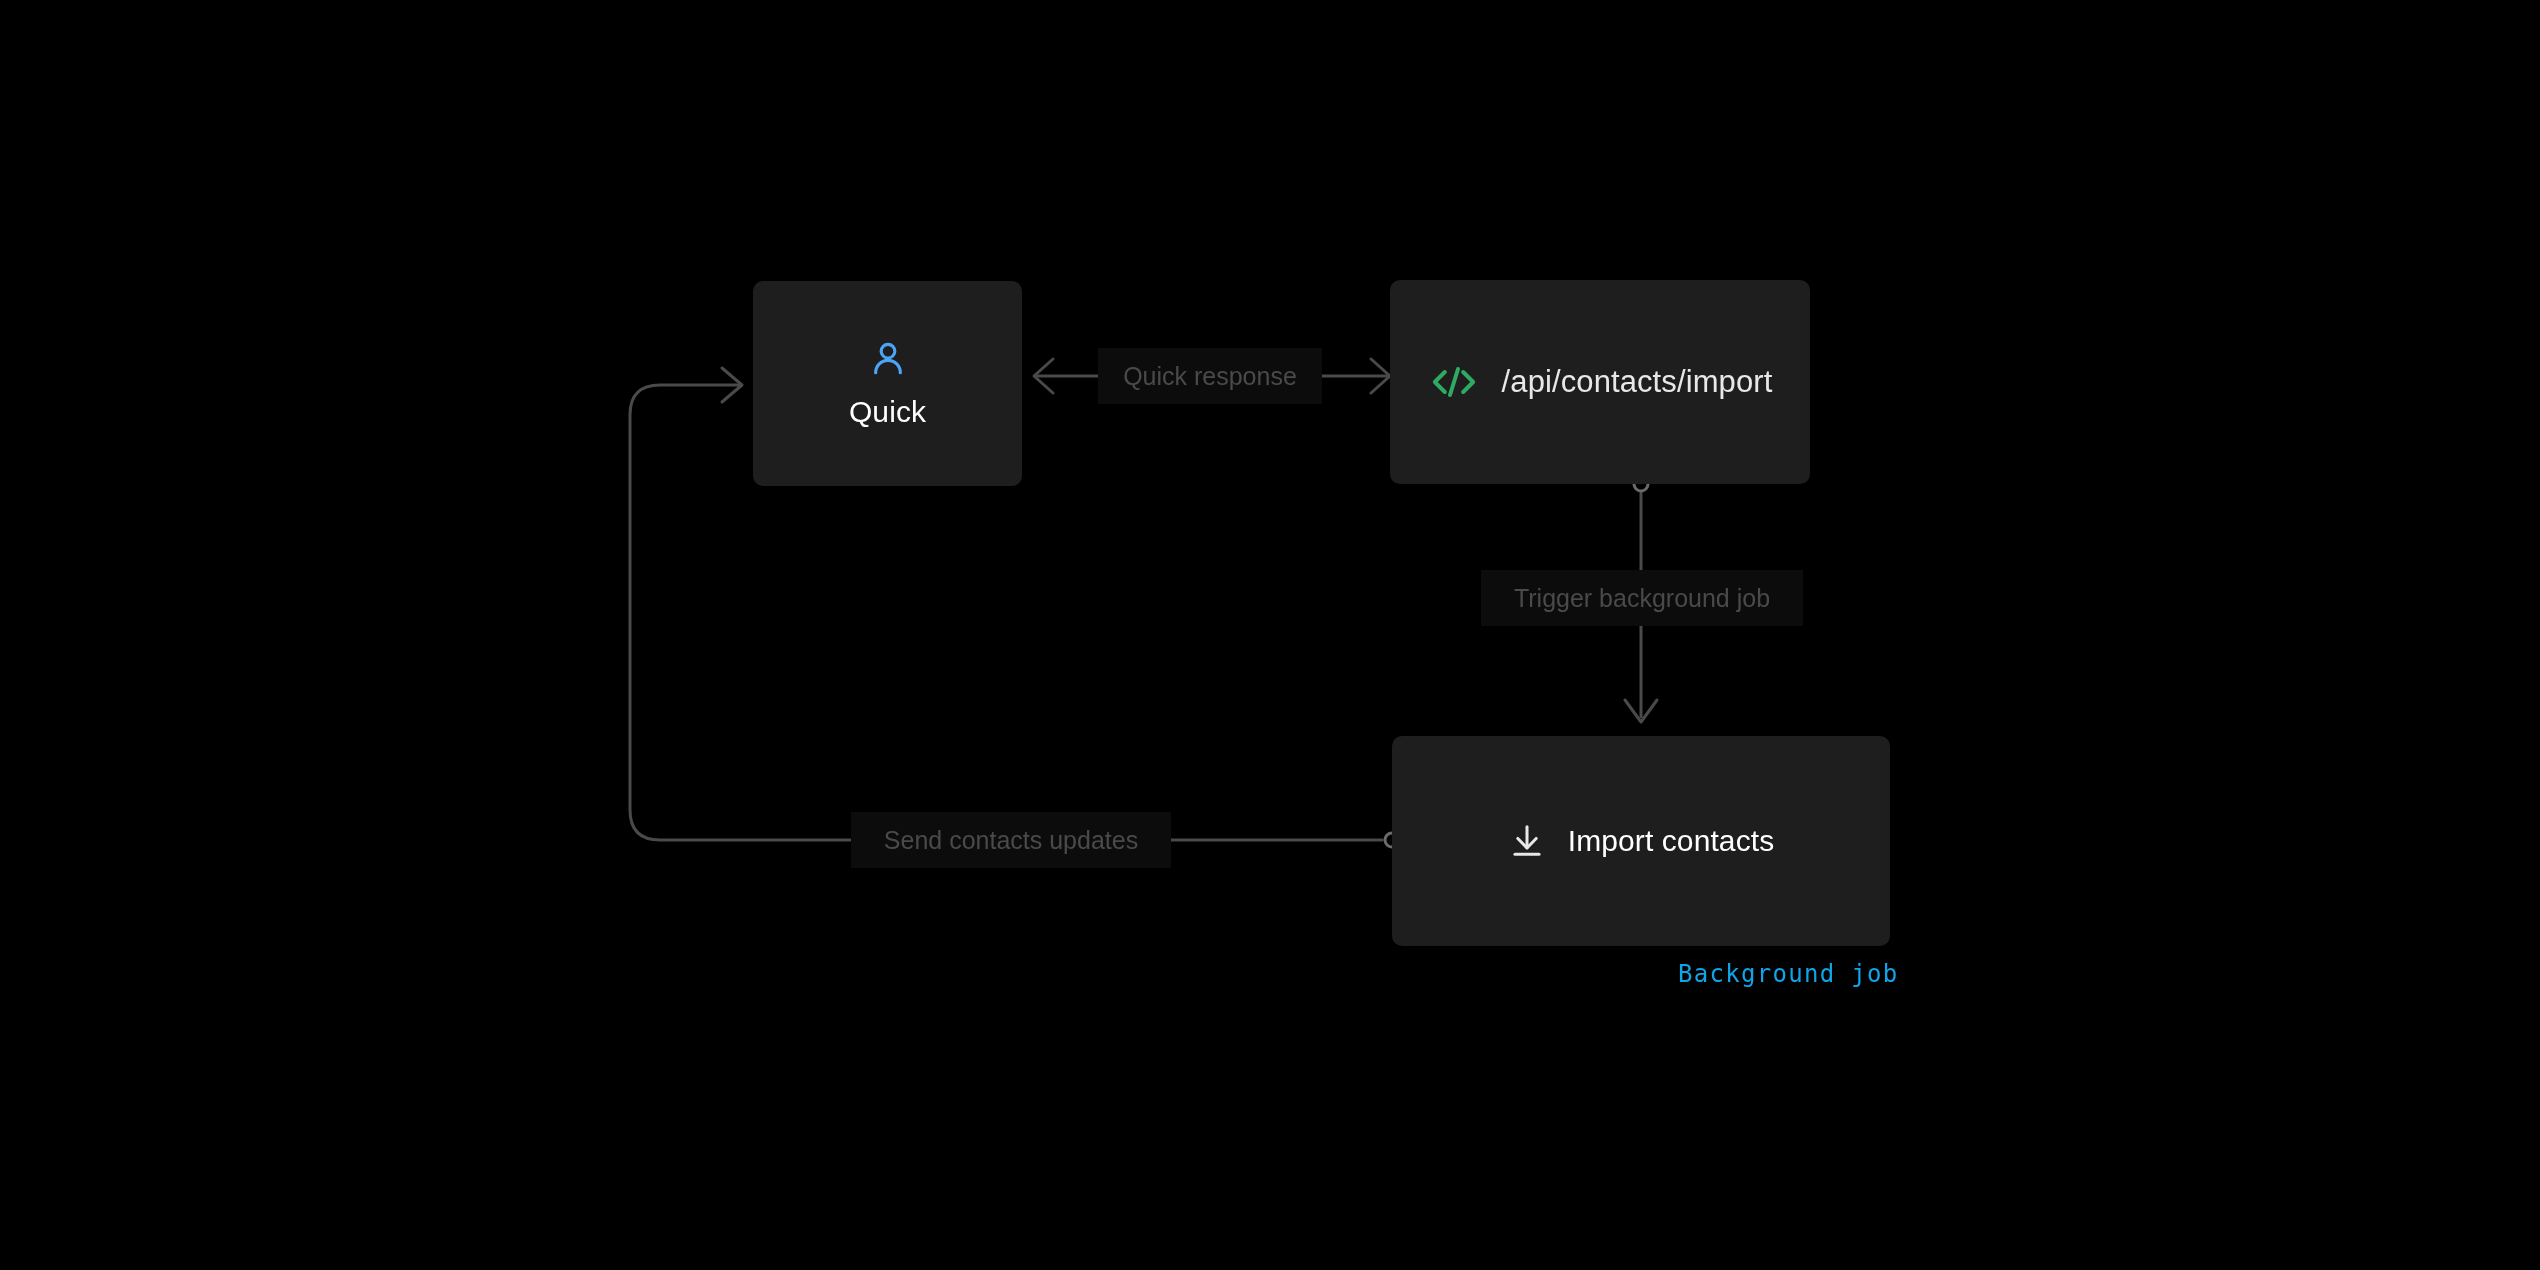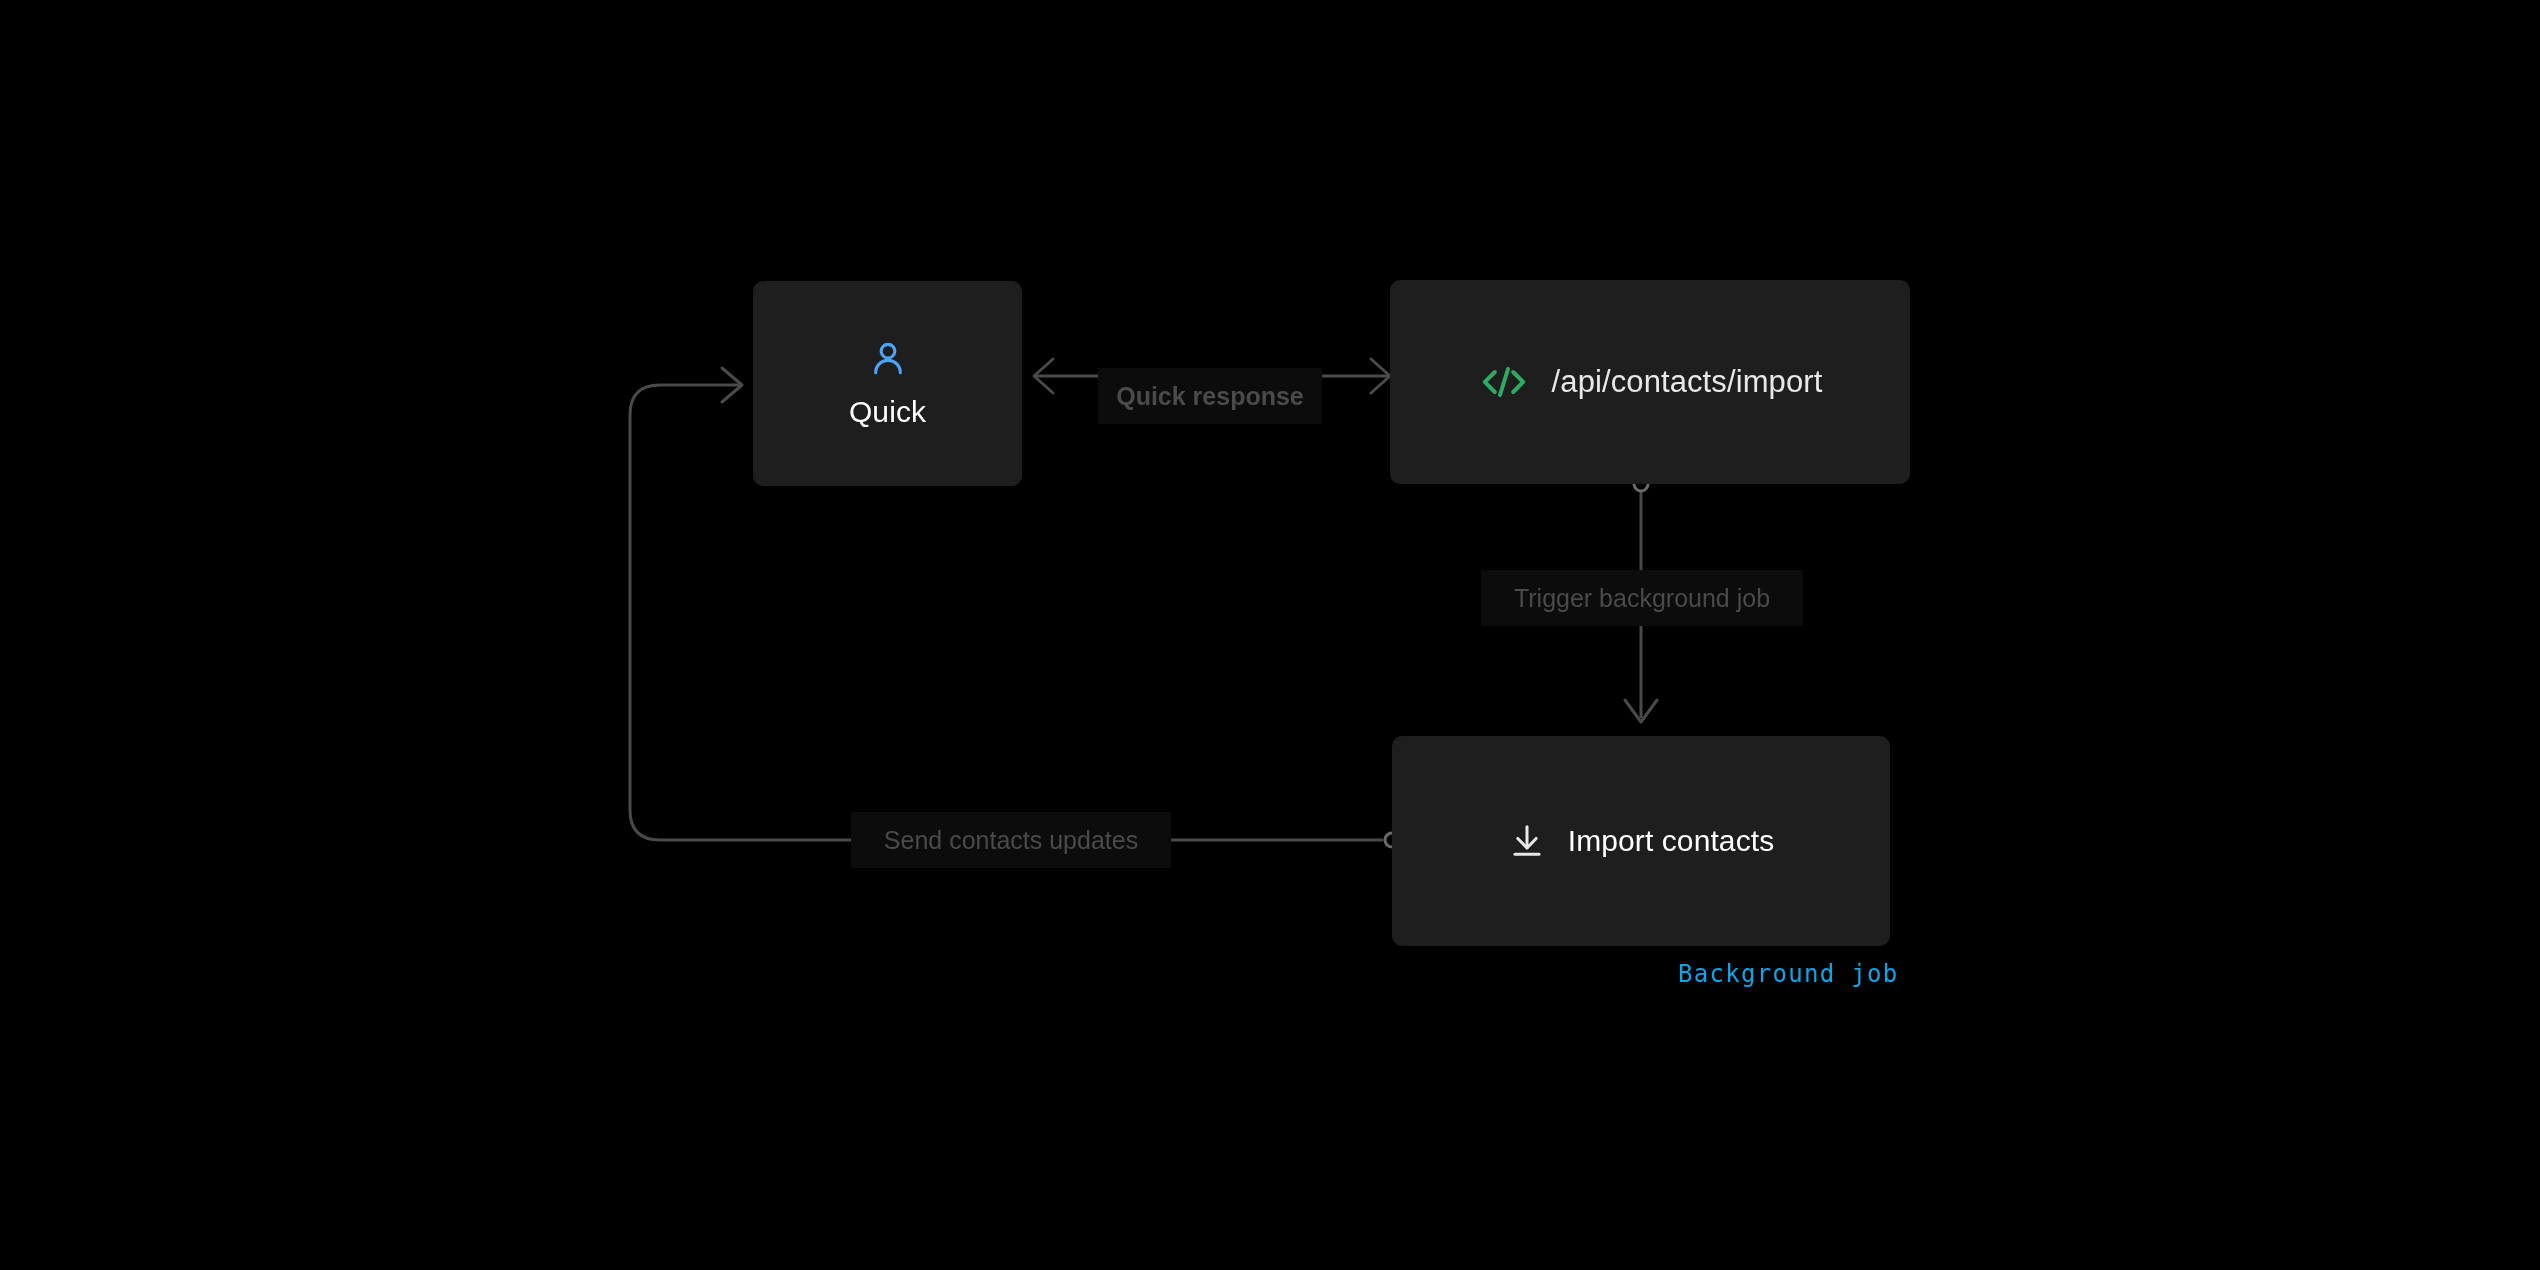--- a/index.html
+++ b/index.html
@@ -75,21 +75,21 @@
   #node-user {
     left: 753px;
     top: 281px;
     width: 269px;
     height: 205px;
   }
 
   #node-api {
     left: 1390px;
     top: 280px;
-    width: 520px;
+    width: 420px;
     height: 204px;
   }
 
   #node-import {
     left: 1392px;
     top: 736px;
     width: 498px;
     height: 210px;
     justify-content: center;
   }
@@ -108,24 +108,23 @@
     line-height: 1;
     white-space: nowrap;
     display: flex;
     align-items: center;
     justify-content: center;
     box-sizing: border-box;
   }
 
   #label-quick {
     left: 1098px;
-    top: 368px;
+    top: 348px;
     width: 224px;
     height: 56px;
-    font-weight: bold;
   }
 
   #label-trigger {
     left: 1481px;
     top: 570px;
     width: 322px;
     height: 56px;
   }
 
   #label-realtime {

